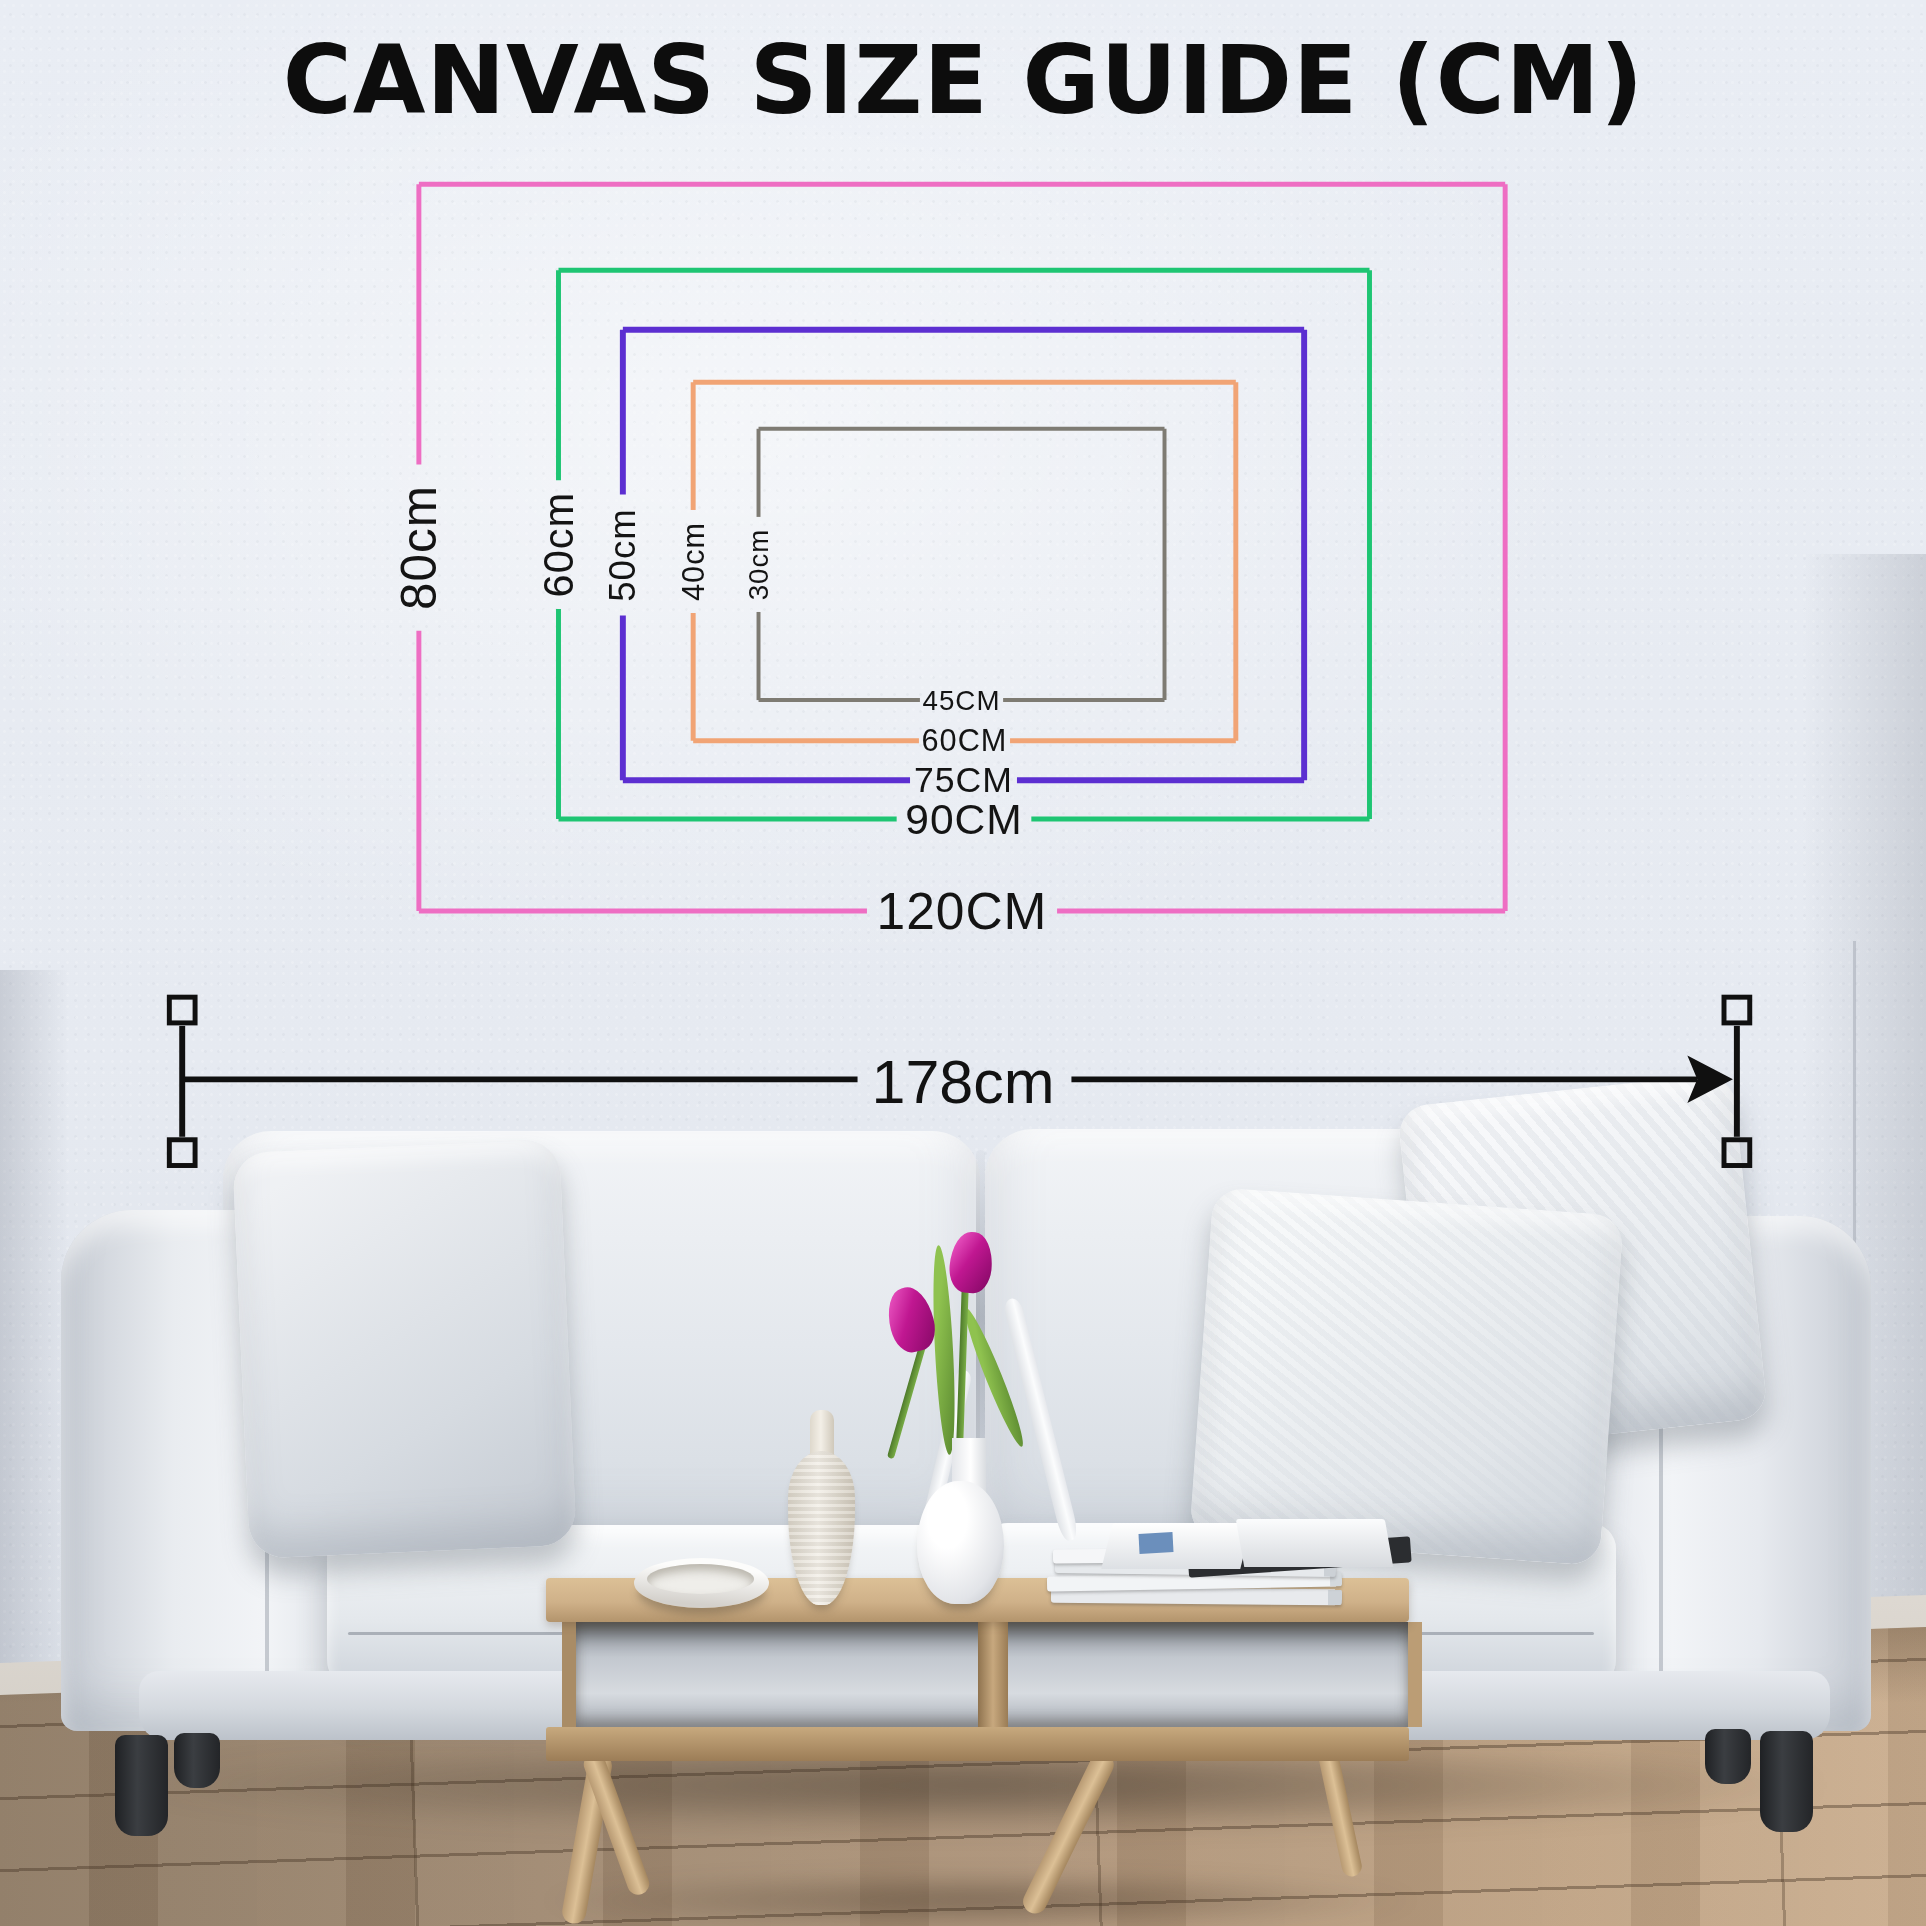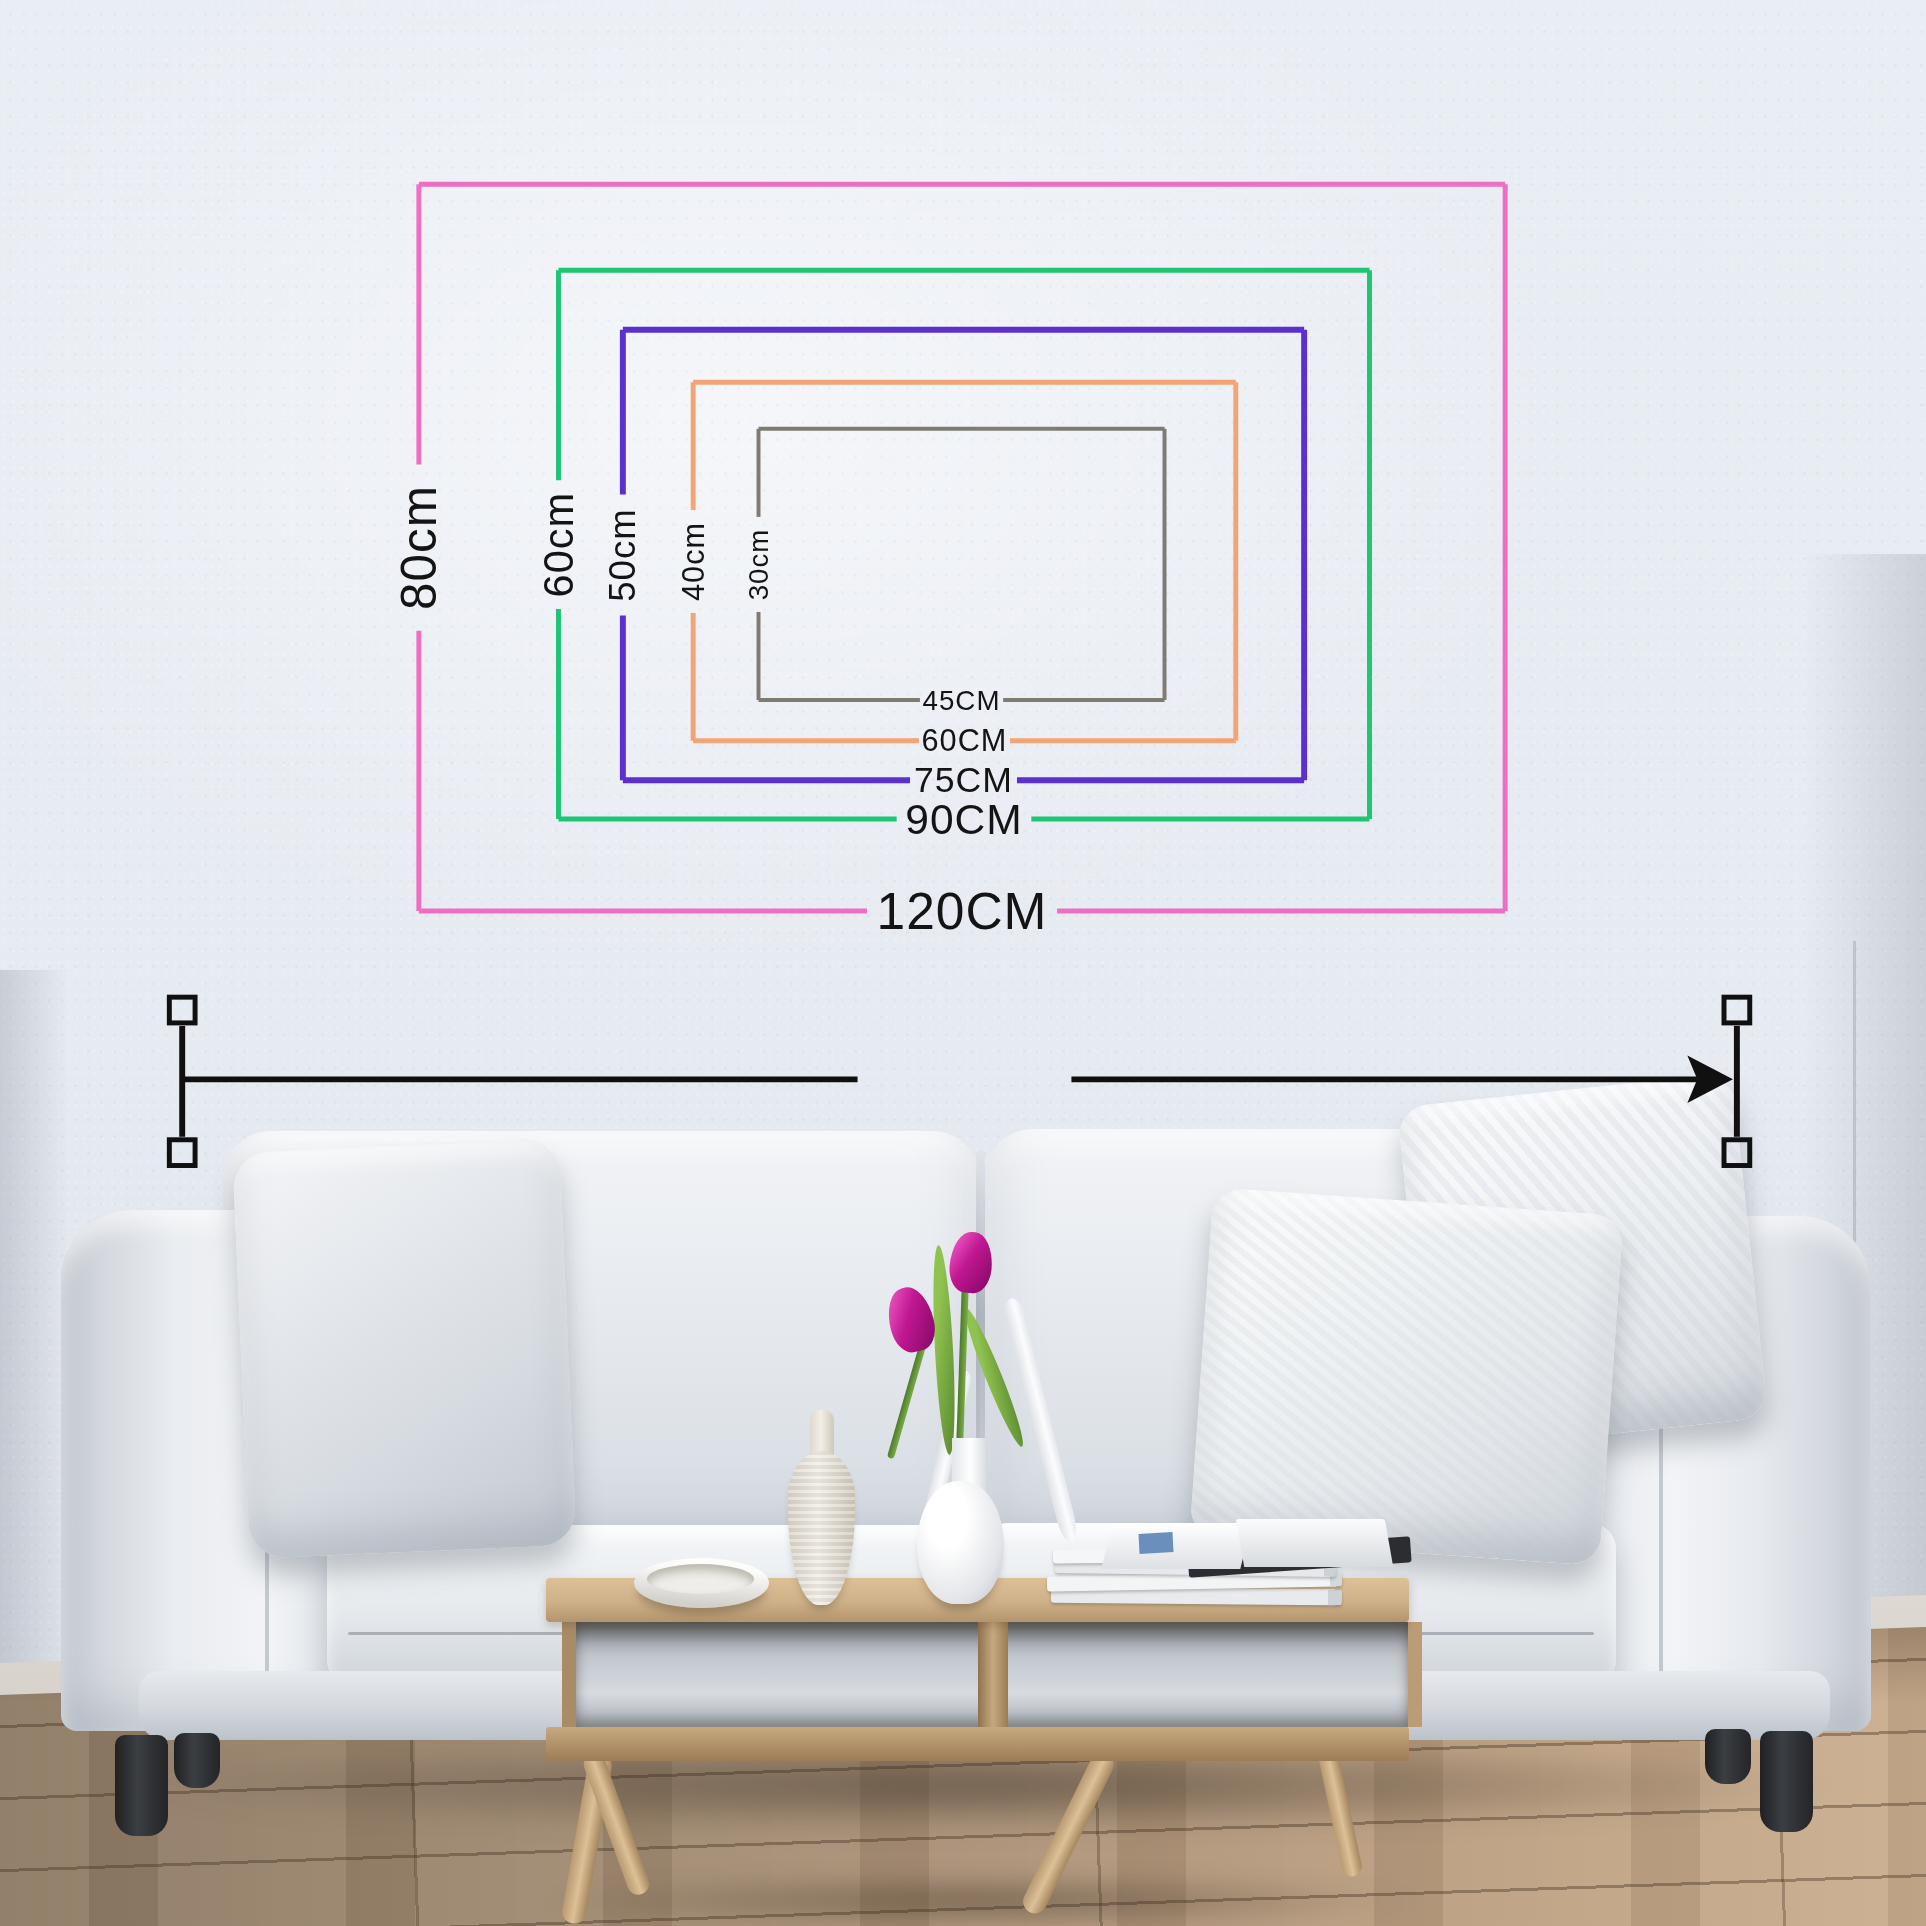--- a/index.html
+++ b/index.html
@@ -274,15 +274,17 @@
       <line x1="184" y1="1090" x2="866" y2="1090" stroke="#101010" stroke-width="6"></line>
       <line x1="1082" y1="1090" x2="1714" y2="1090" stroke="#101010" stroke-width="6"></line>
       <polygon points="1750,1090 1704,1066 1714,1090 1704,1114" fill="#101010"></polygon>
       <line x1="184" y1="1036" x2="184" y2="1148" stroke="#101010" stroke-width="6"></line>
       <rect x="171" y="1007" width="26" height="26" fill="none" stroke="#101010" stroke-width="5"></rect>
       <rect x="171" y="1151" width="26" height="26" fill="none" stroke="#101010" stroke-width="5"></rect>
       <line x1="1754" y1="1036" x2="1754" y2="1148" stroke="#101010" stroke-width="6"></line>
       <rect x="1741" y="1007" width="26" height="26" fill="none" stroke="#101010" stroke-width="5"></rect>
       <rect x="1741" y="1151" width="26" height="26" fill="none" stroke="#101010" stroke-width="5"></rect>
     </svg>
-
+  <div class="abs measure-label">178cm</div>
+
+  <div class="abs page-title">CANVAS SIZE GUIDE (CM)</div>
 </div>
 
 
 </body></html>

